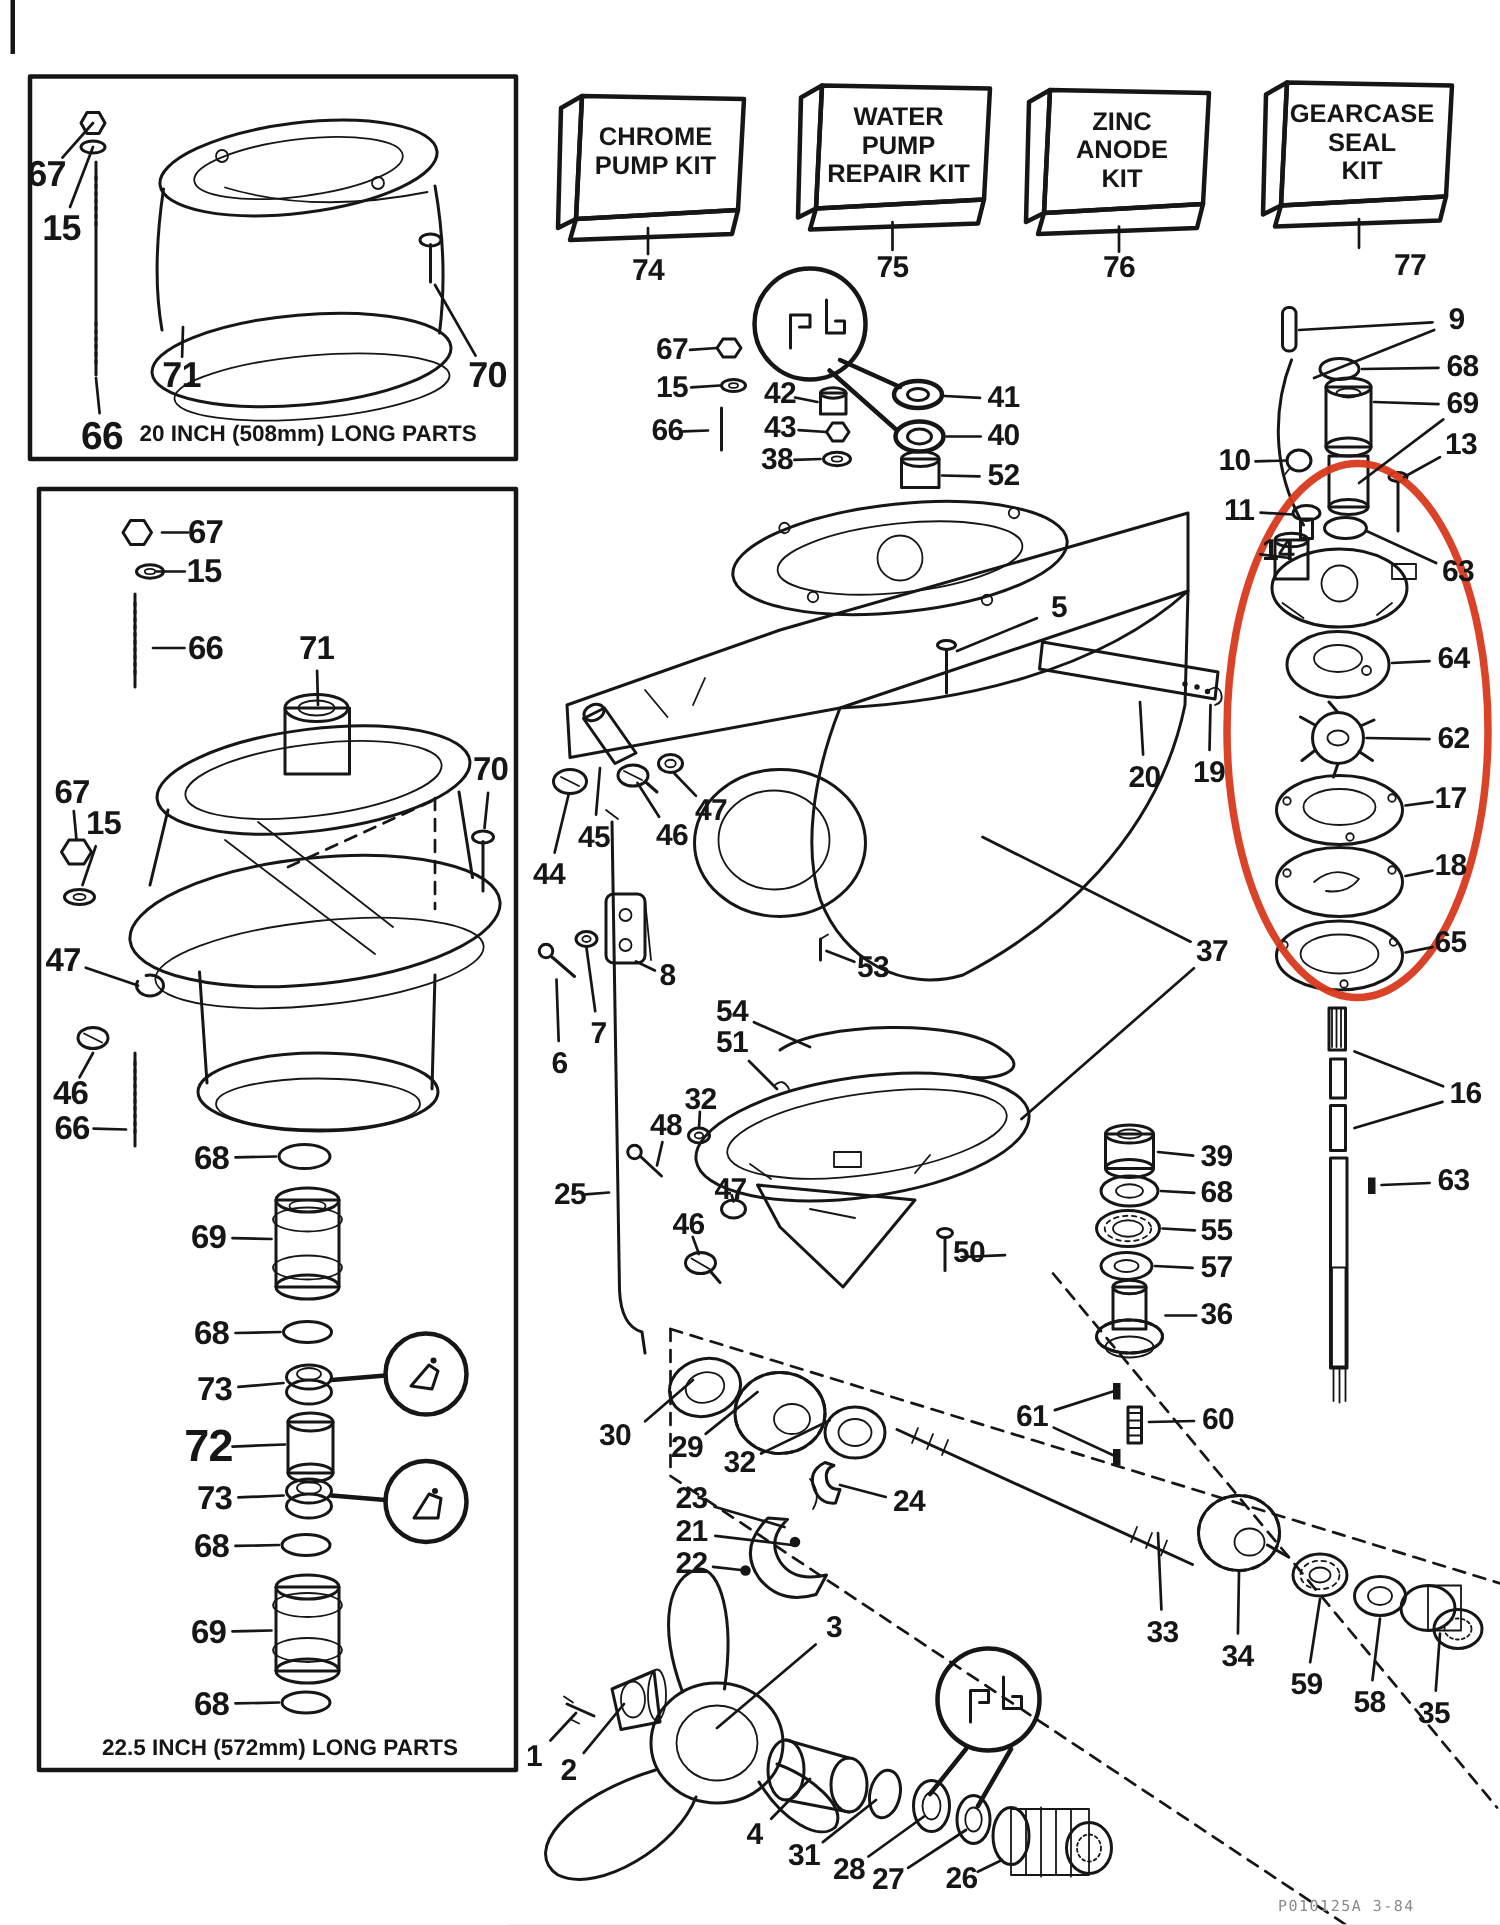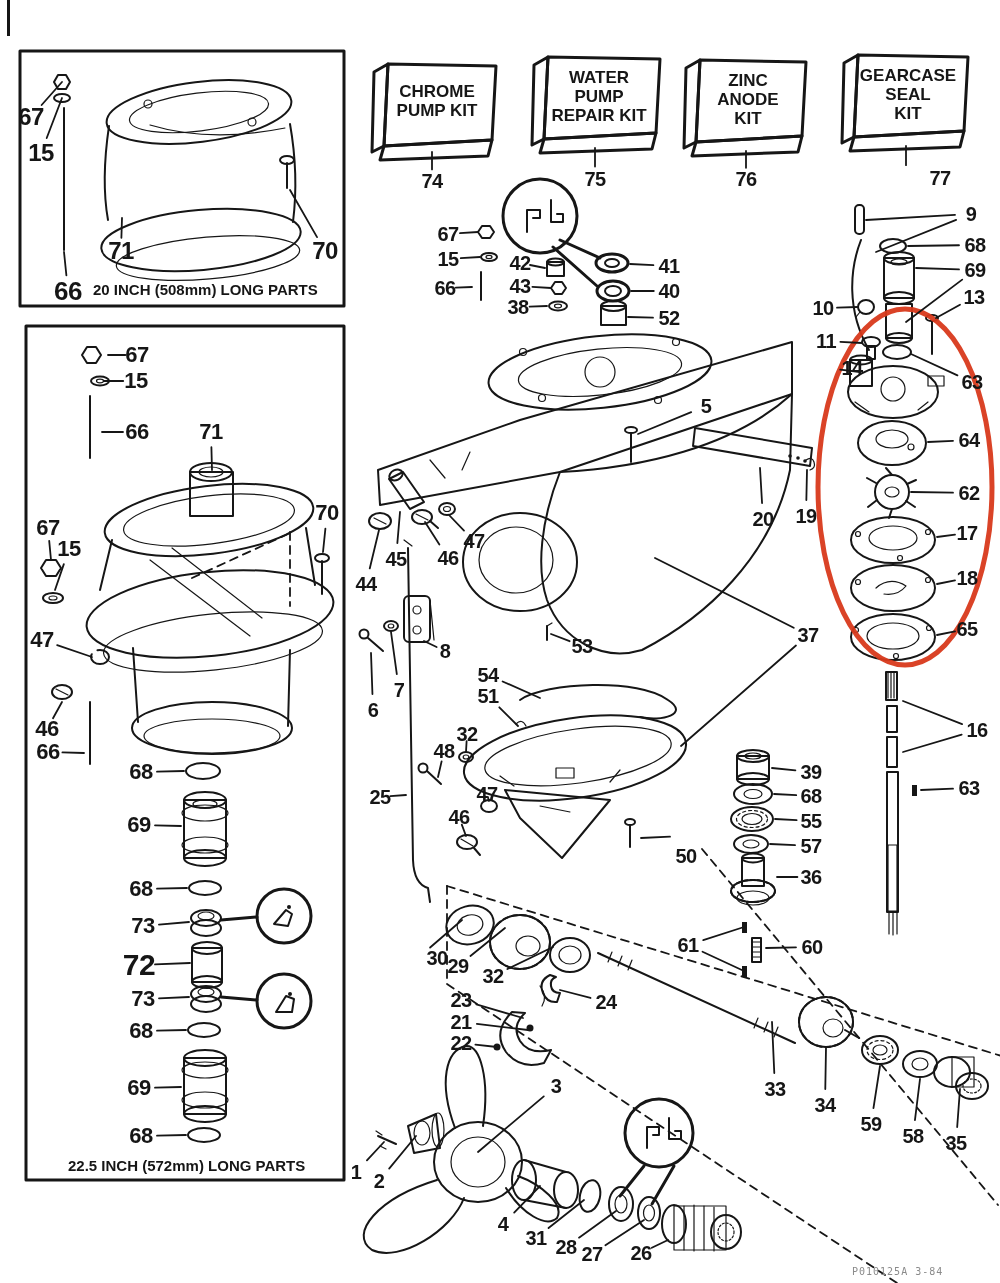--- a/index.html
+++ b/index.html
@@ -556,21 +556,21 @@
       <div class="plabel" style="left: 373px; top: 710px;">6</div>
       <div class="plabel" style="left: 582px; top: 646px;">53</div>
       <div class="plabel" style="left: 808px; top: 635px;">37</div>
       <div class="plabel" style="left: 488px; top: 675px;">54</div>
       <div class="plabel" style="left: 488px; top: 696px;">51</div>
       <div class="plabel" style="left: 380px; top: 797px;">25</div>
       <div class="plabel" style="left: 444px; top: 751px;">48</div>
       <div class="plabel" style="left: 467px; top: 734px;">32</div>
       <div class="plabel" style="left: 487px; top: 794px;">47</div>
       <div class="plabel" style="left: 459px; top: 817px;">46</div>
-      <div class="plabel" style="left: 686px; top: 836px; margin-top: 20px;">50</div>
+      <div class="plabel" style="left: 646px; top: 836px;">50</div>
       <div class="plabel" style="left: 811px; top: 772px;">39</div>
       <div class="plabel" style="left: 811px; top: 796px;">68</div>
       <div class="plabel" style="left: 811px; top: 821px;">55</div>
       <div class="plabel" style="left: 811px; top: 846px;">57</div>
       <div class="plabel" style="left: 811px; top: 877px;">36</div>
       <div class="plabel" style="left: 971px; top: 214px;">9</div>
       <div class="plabel" style="left: 975px; top: 245px;">68</div>
       <div class="plabel" style="left: 975px; top: 270px;">69</div>
       <div class="plabel" style="left: 974px; top: 297px; text-align: center;">13</div>
       <div class="plabel" style="left: 823px; top: 308px;">10</div>
@@ -596,21 +596,21 @@
       <div class="plabel" style="left: 48px; top: 752px; font-size: 22px;">66</div>
       <div class="plabel" style="left: 141px; top: 772px; font-size: 22px;">68</div>
       <div class="plabel" style="left: 139px; top: 825px; font-size: 22px;">69</div>
       <div class="plabel" style="left: 141px; top: 889px; font-size: 22px;">68</div>
       <div class="plabel" style="left: 143px; top: 926px; font-size: 22px;">73</div>
       <div class="plabel" style="left: 139px; top: 965px; font-size: 30px;">72</div>
       <div class="plabel" style="left: 143px; top: 999px; font-size: 22px;">73</div>
       <div class="plabel" style="left: 141px; top: 1031px; font-size: 22px;">68</div>
       <div class="plabel" style="left: 139px; top: 1088px; font-size: 22px;">69</div>
       <div class="plabel" style="left: 141px; top: 1136px; font-size: 22px;">68</div>
-      <div class="plabel" style="left: 437px; top: 958px;">30</div>
+      <div class="plabel" style="left: 410px; top: 958px;">30</div>
       <div class="plabel" style="left: 458px; top: 966px;">29</div>
       <div class="plabel" style="left: 493px; top: 976px;">32</div>
       <div class="plabel" style="left: 606px; top: 1002px;">24</div>
       <div class="plabel" style="left: 461px; top: 1000px;">23</div>
       <div class="plabel" style="left: 461px; top: 1022px;">21</div>
       <div class="plabel" style="left: 461px; top: 1043px;">22</div>
       <div class="plabel" style="left: 688px; top: 945px;">61</div>
       <div class="plabel" style="left: 812px; top: 947px;">60</div>
       <div class="plabel" style="left: 775px; top: 1089px;">33</div>
       <div class="plabel" style="left: 825px; top: 1105px;">34</div>

